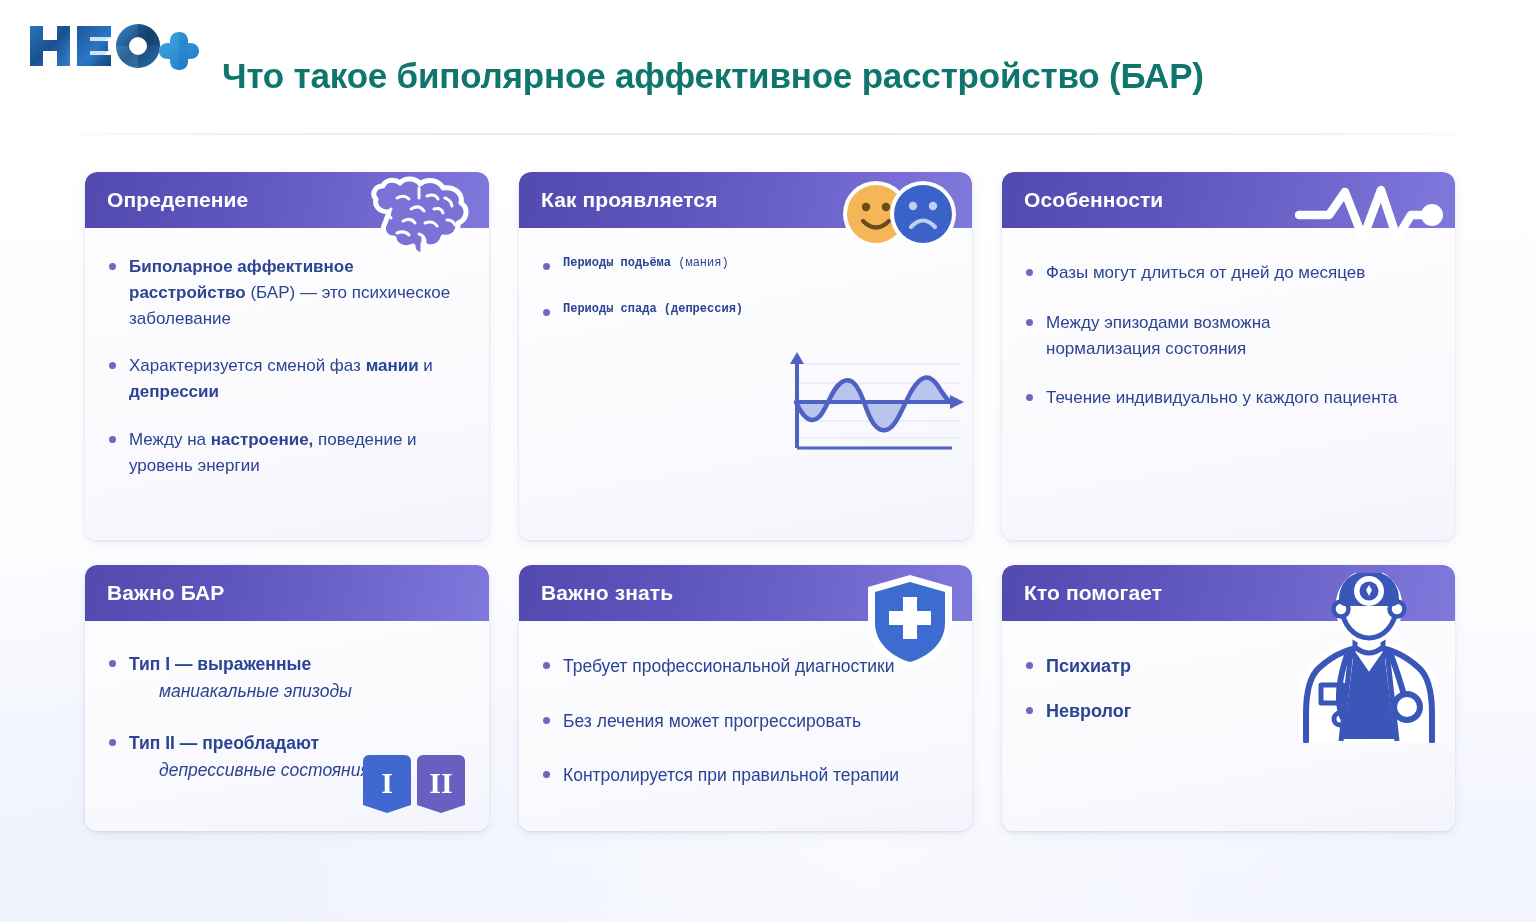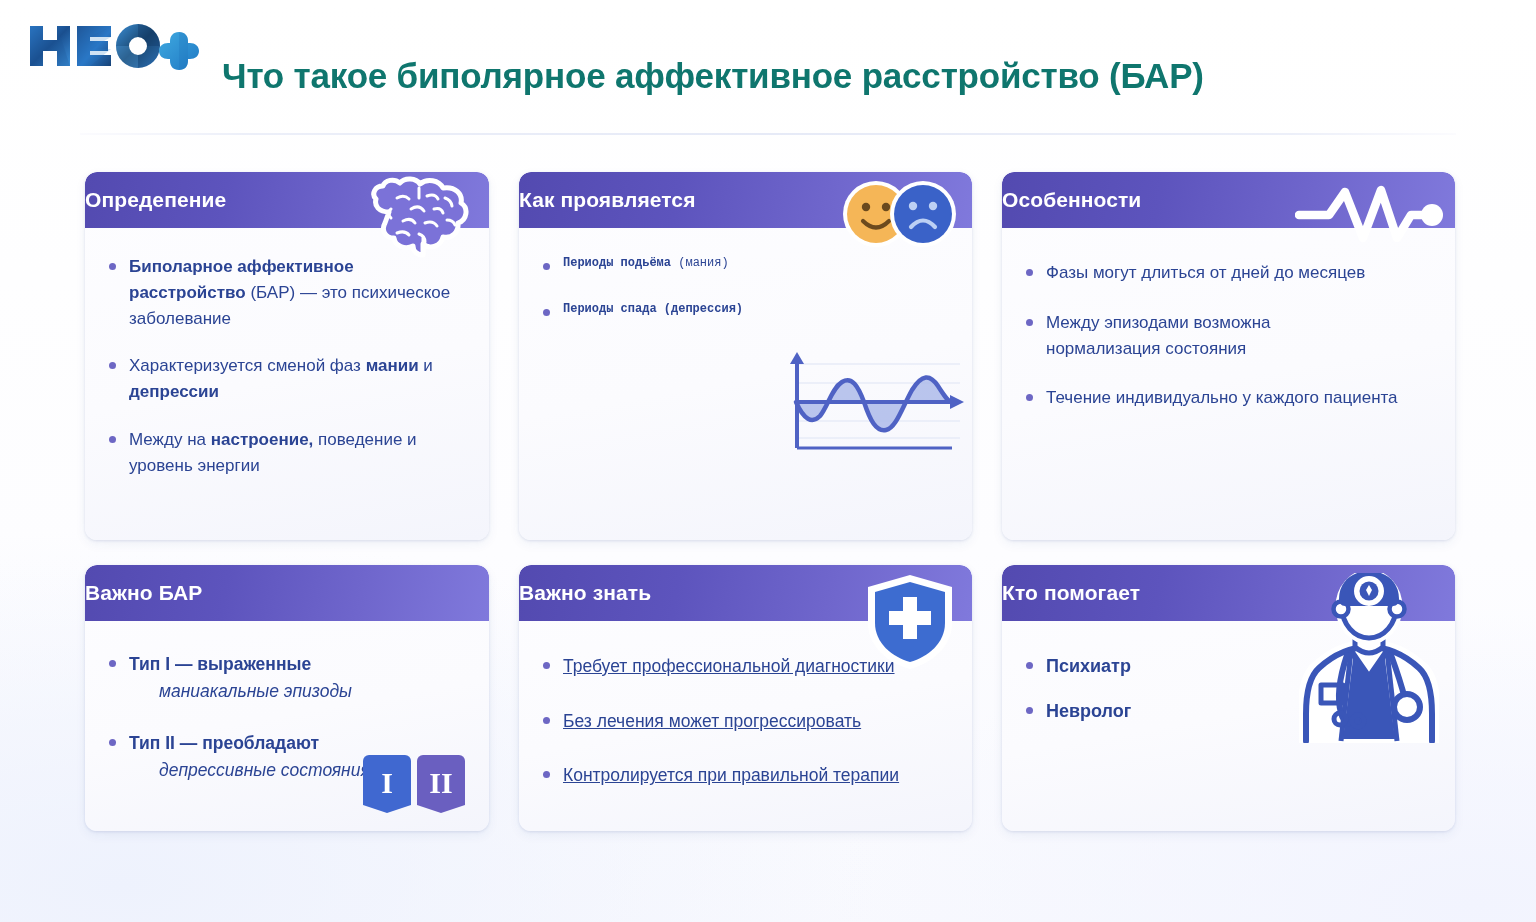--- a/index.html
+++ b/index.html
@@ -99,20 +99,21 @@
     background: linear-gradient(100deg, #534ab0 0%, #5d54bd 35%, #6f66cc 68%, #8079dc 100%);
     display: flex;
     align-items: center;
     overflow: hidden;
   }
 
   .card-title {
     color: #ffffff;
     font-size: 21px;
     font-weight: bold;
+    padding-left: 22px;
     letter-spacing: 0.1px;
     white-space: nowrap;
     text-align: right;
   }
 
   .card-body {
     padding: 26px 22px 18px 22px;
     position: relative;
     height: calc(100% - 56px);
   }
@@ -144,21 +145,21 @@
   }
 
   ul.bullets b { font-weight: bold; }
   ul.bullets .ind { display: block; padding-left: 30px; font-style: italic; }
 
   
   .c1 ul.bullets > li { margin-bottom: 22px; }
   .c2 ul.bullets > li { margin-bottom: 28px; font-size: 12px; font-family: Liberation Mono, monospace; }
   .c3 ul.bullets > li { margin-bottom: 24px; font-size: 17px; }
   .c4 ul.bullets > li { margin-bottom: 26px; font-size: 17.5px; }
-  .c5 ul.bullets > li { margin-bottom: 28px; font-size: 17.5px; text-decoration: underline; }
+  .c5 ul.bullets > li { margin-bottom: 28px; font-size: 17.5px; }
   .c6 ul.bullets > li { margin-bottom: 18px; font-size: 18px; }
 
   .c3 .card-body, .c5 .card-body, .c6 .card-body { padding-top: 32px; }
   .c4 .card-body { padding-top: 30px; }
   .c6 .card-body { padding-top: 32px; }
 
   
   .head-icon {
     position: absolute;
     pointer-events: none;

